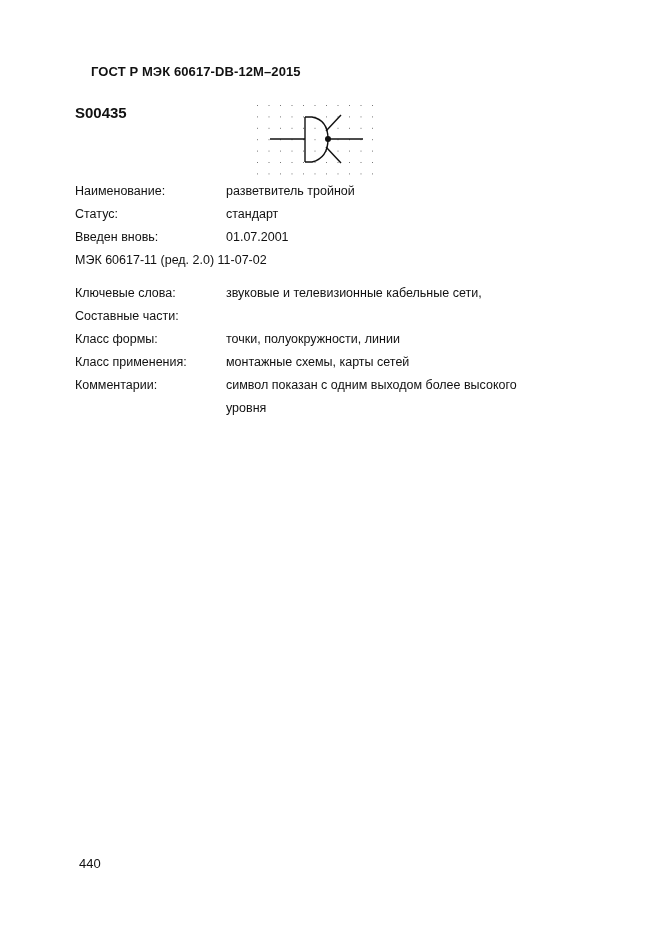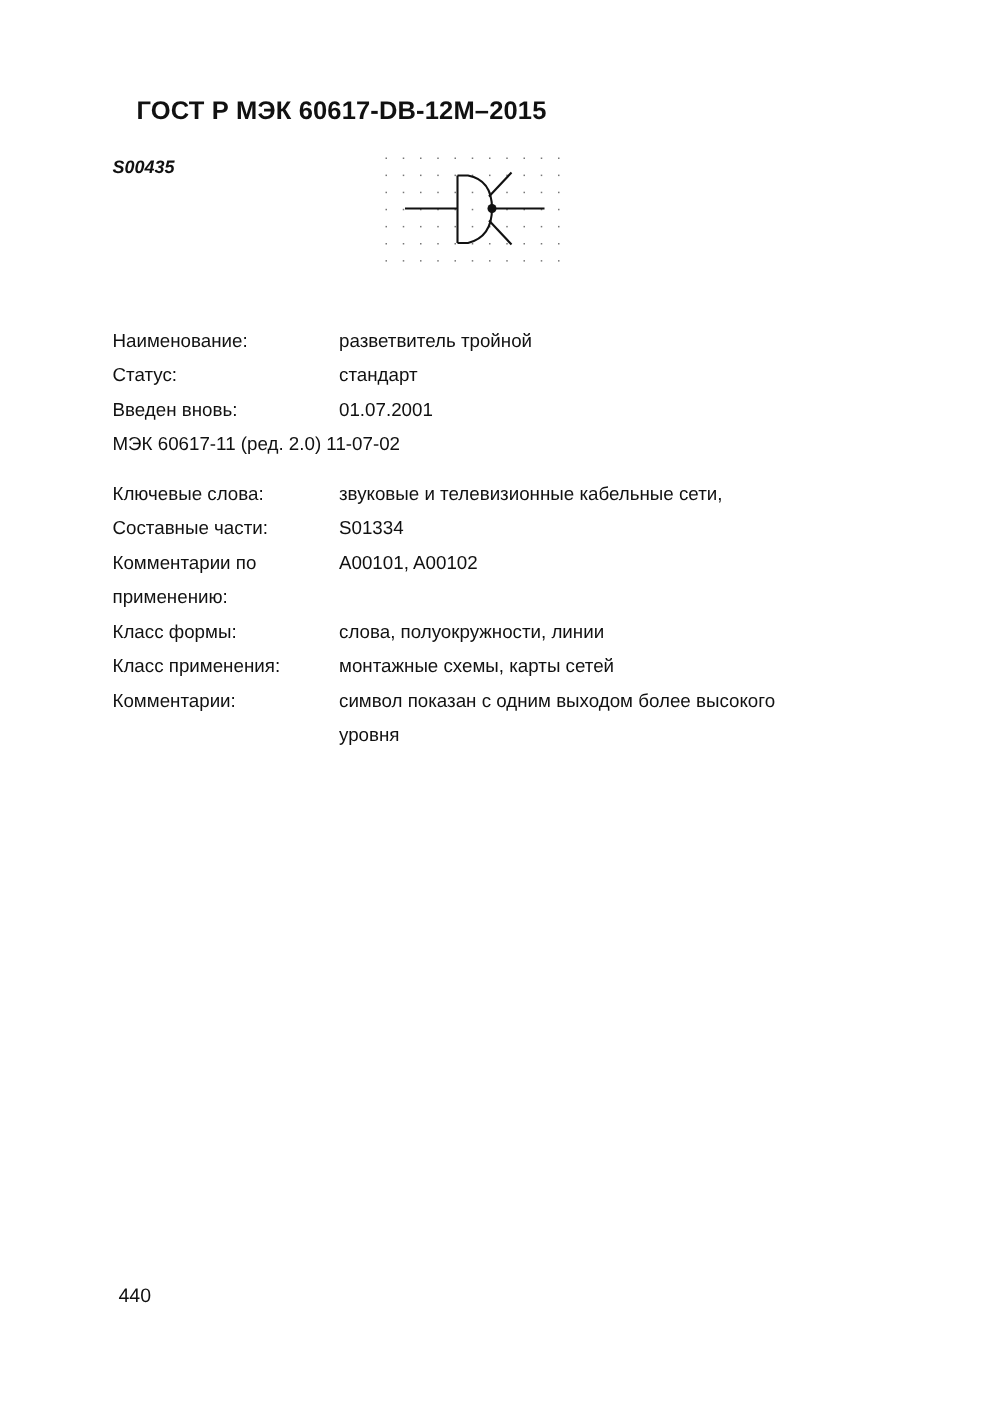--- a/index.html
+++ b/index.html
@@ -1,23 +1,23 @@
 <!DOCTYPE html>
 <html><head>
   <meta charset="utf-8">
   <style>
     html, body { margin: 0; padding: 0; }
     body {
       width: 661px; height: 936px; background: #ffffff; position: relative; overflow: hidden;
       font-family: "Liberation Sans", "DejaVu Sans", sans-serif; color: #111;
     }
-    .header { position: absolute; left: 78px; top: 64px; font-size: 17px; font-weight: bold; letter-spacing: 0.1px; padding-left: 13px; }
-    .code { position: absolute; left: 75px; top: 104px; font-size: 12px; font-weight: bold; font-style: italic; }
+    .header { position: absolute; left: 78px; top: 64px; font-size: 13px; font-weight: bold; letter-spacing: 0.1px; padding-left: 13px; }
+    .code { position: absolute; left: 75px; top: 104px; font-size: 15px; font-weight: bold; }
     .symbol { position: absolute; left: 250px; top: 98px; width: 140px; height: 82px; }
-    .fields { position: absolute; left: 75px; top: 180px; width: 560px; margin-top: 36px; }
+    .fields { position: absolute; left: 75px; top: 180px; width: 560px; }
     .row { display: flex; font-size: 12.5px; line-height: 23px; }
     .row .lbl { width: 151px; flex: none; }
     .row .val { flex: 1; }
     .row.gap { margin-top: 10px; }
     .pagenum { position: absolute; left: 79px; top: 856px; font-size: 13px; text-align: right; }
   </style>
 </head>
 <body>
 
 <div class="header">ГОСТ Р МЭК 60617-DB-12M–2015</div>
@@ -137,32 +137,24 @@
     <div class="val">МЭК 60617-11 (ред. 2.0) 11-07-02</div>
   </div>
   <div class="row gap">
     <div class="lbl">Ключевые слова:</div>
     <div class="val">
       <div>звуковые и телевизионные кабельные сети,</div>
     </div>
   </div>
   <div class="row">
     <div class="lbl">Составные части:</div>
-    <div class="val">S01334</div>
-  </div>
-  <div class="row">
-    <div class="lbl">
-      <div>Комментарии по</div>
-      <div>применению:</div>
-    </div>
-    <div class="val">A00101, A00102</div>
   </div>
   <div class="row">
     <div class="lbl">Класс формы:</div>
-    <div class="val">слова, полуокружности, линии</div>
+    <div class="val">точки, полуокружности, линии</div>
   </div>
   <div class="row">
   </div>
   <div class="row">
     <div class="lbl">Класс применения:</div>
     <div class="val">монтажные схемы, карты сетей</div>
   </div>
   <div class="row">
     <div class="lbl">Комментарии:</div>
     <div class="val">

